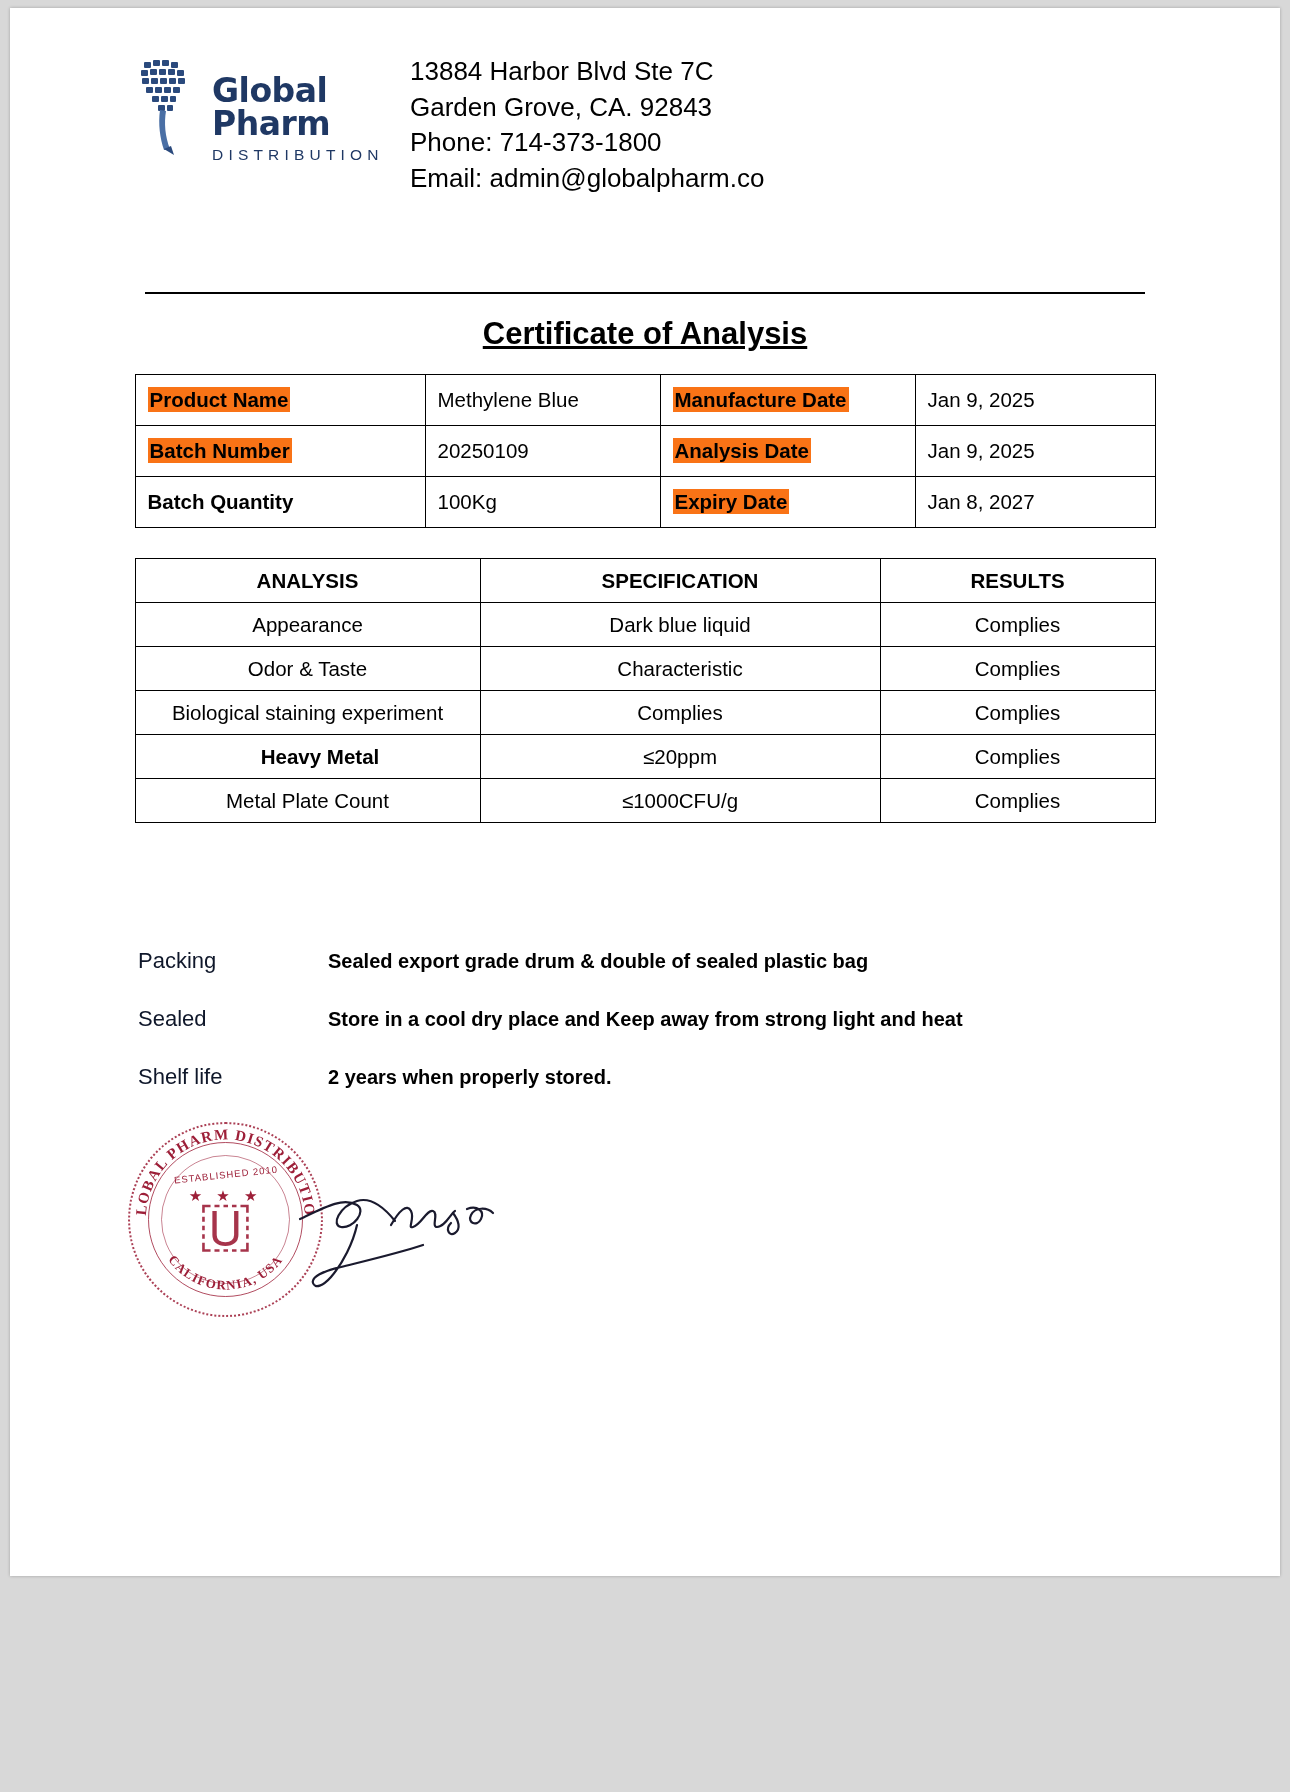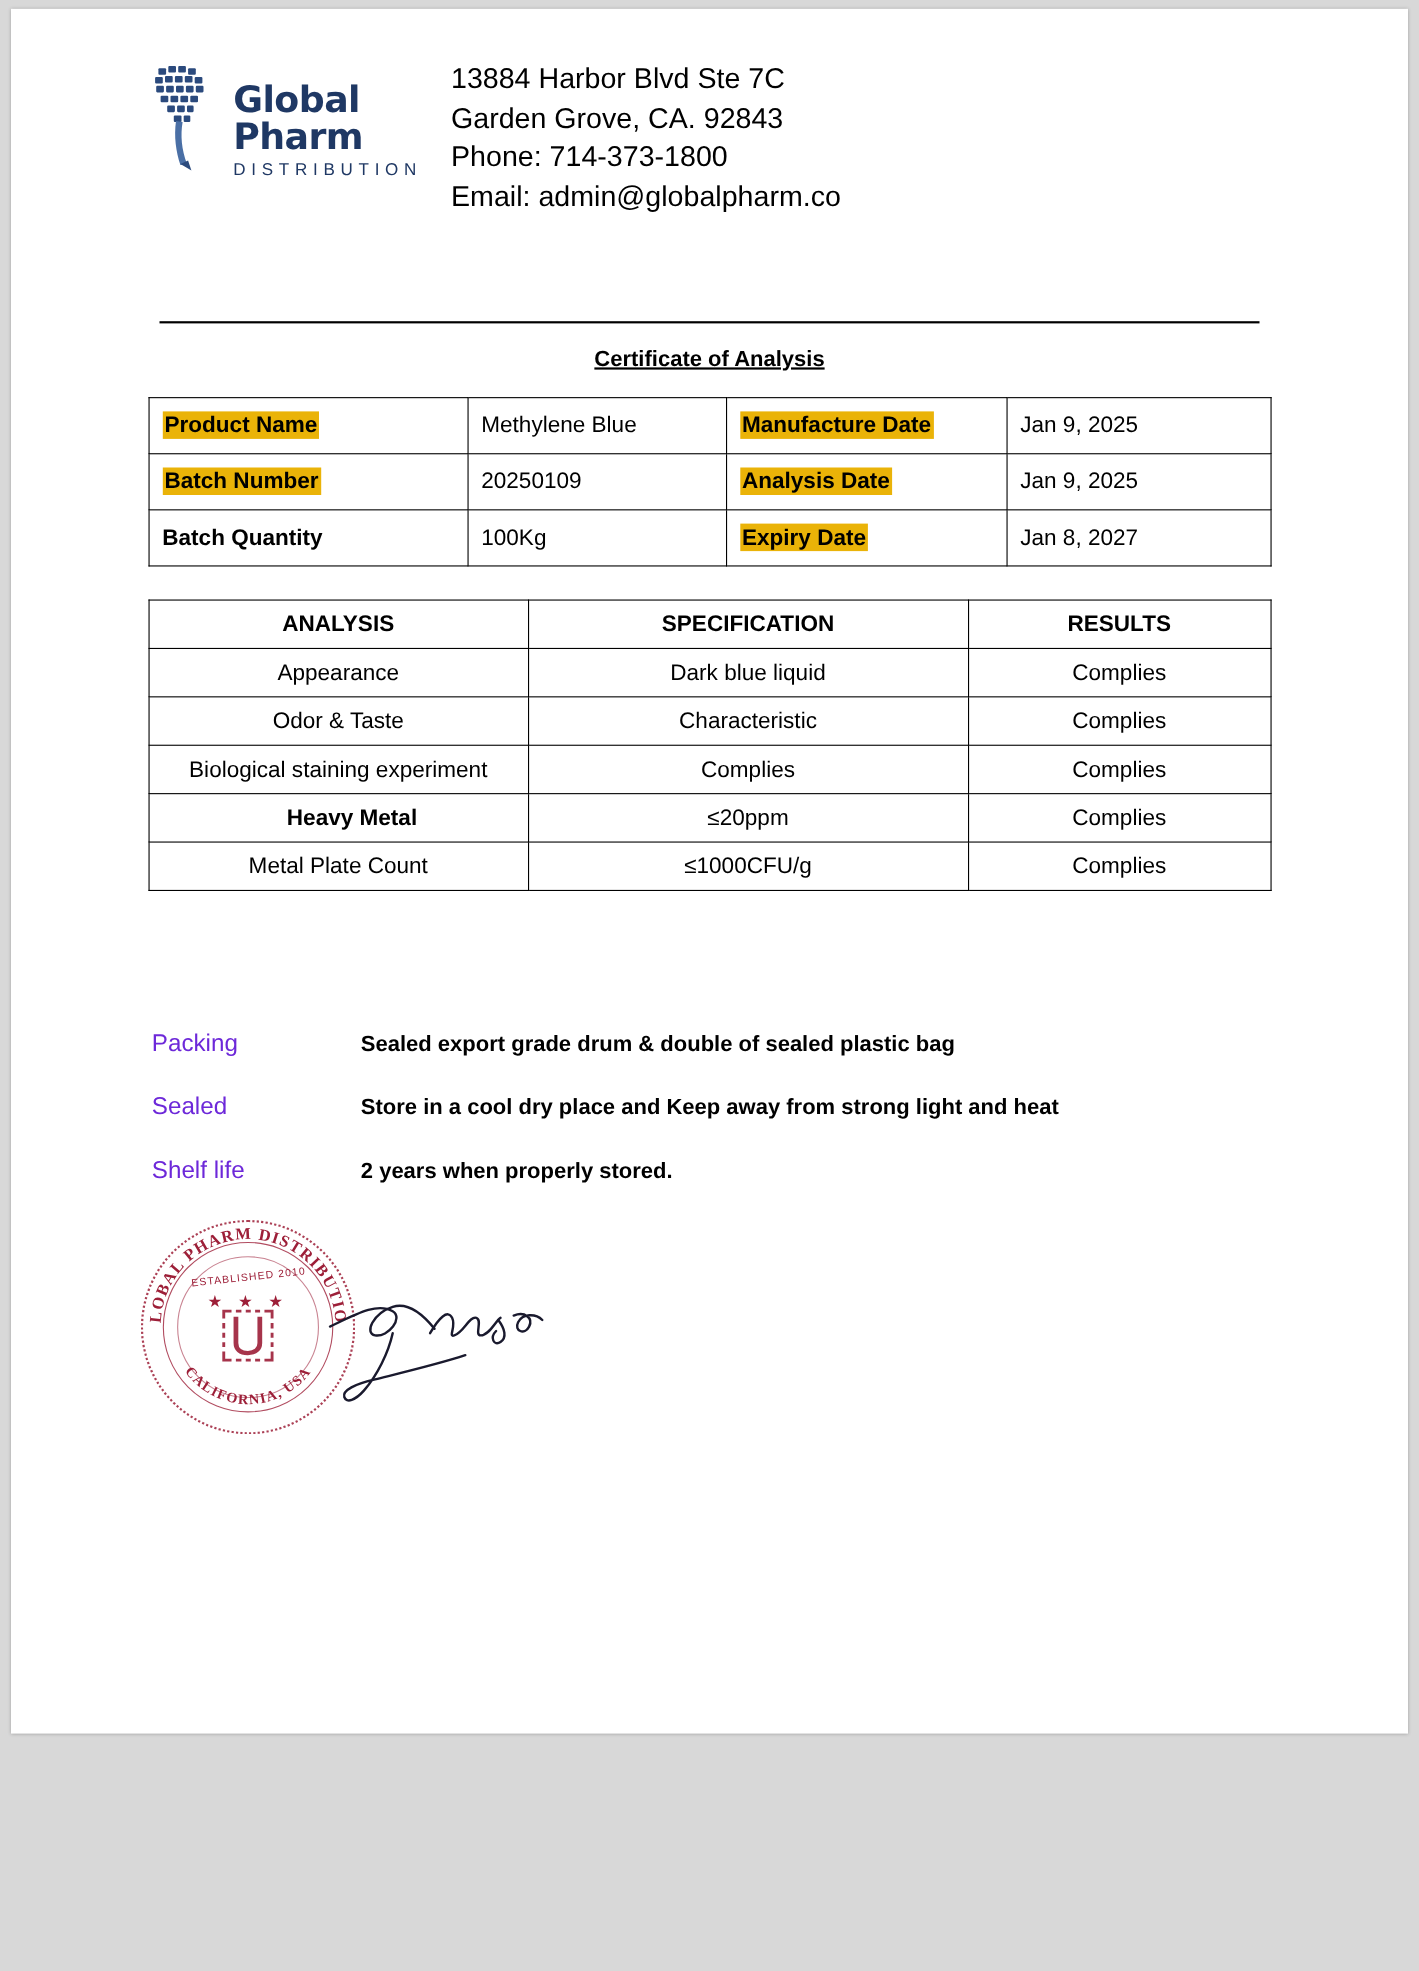--- a/index.html
+++ b/index.html
@@ -75,21 +75,21 @@
   .divider {
     margin: 96px 135px 0 135px;
     border-top: 2px solid #000;
   }
 
   
   .doc-title {
     text-align: center;
     margin-top: 22px;
     font-family: "Liberation Sans", sans-serif;
-    font-size: 20px;
+    font-size: 31px;
     font-weight: bold;
     text-decoration: underline;
     color: #000;
   }
 
   
   table {
     border-collapse: collapse;
     font-family: "Liberation Sans", sans-serif;
     color: #000;
@@ -106,21 +106,21 @@
     padding: 0 12px;
     vertical-align: middle;
   }
   .info-table td.label { font-weight: bold; }
   .info-table col.c1 { width: 290px; }
   .info-table col.c2 { width: 235px; }
   .info-table col.c3 { width: 255px; }
   .info-table col.c4 { width: 240px; }
 
   .hl {
-    background: #eab308;
+    background: #f97316;
     padding: 1px 2px;
   }
 
   .analysis-table {
     margin: 30px auto 0 auto;
     width: 1020px;
     table-layout: fixed;
     text-align: center;
   }
   .analysis-table td {
@@ -144,21 +144,21 @@
   }
   .note-row {
     display: flex;
     align-items: baseline;
     margin-bottom: 32px;
   }
   .note-key {
     width: 190px;
     flex: none;
     font-size: 22px;
-    color: #6d28d9;
+    color: #0f172a;
   }
   .note-val {
     font-size: 20px;
     font-weight: bold;
     color: #000;
   }
 
   
   .sign-area {
     position: relative;

